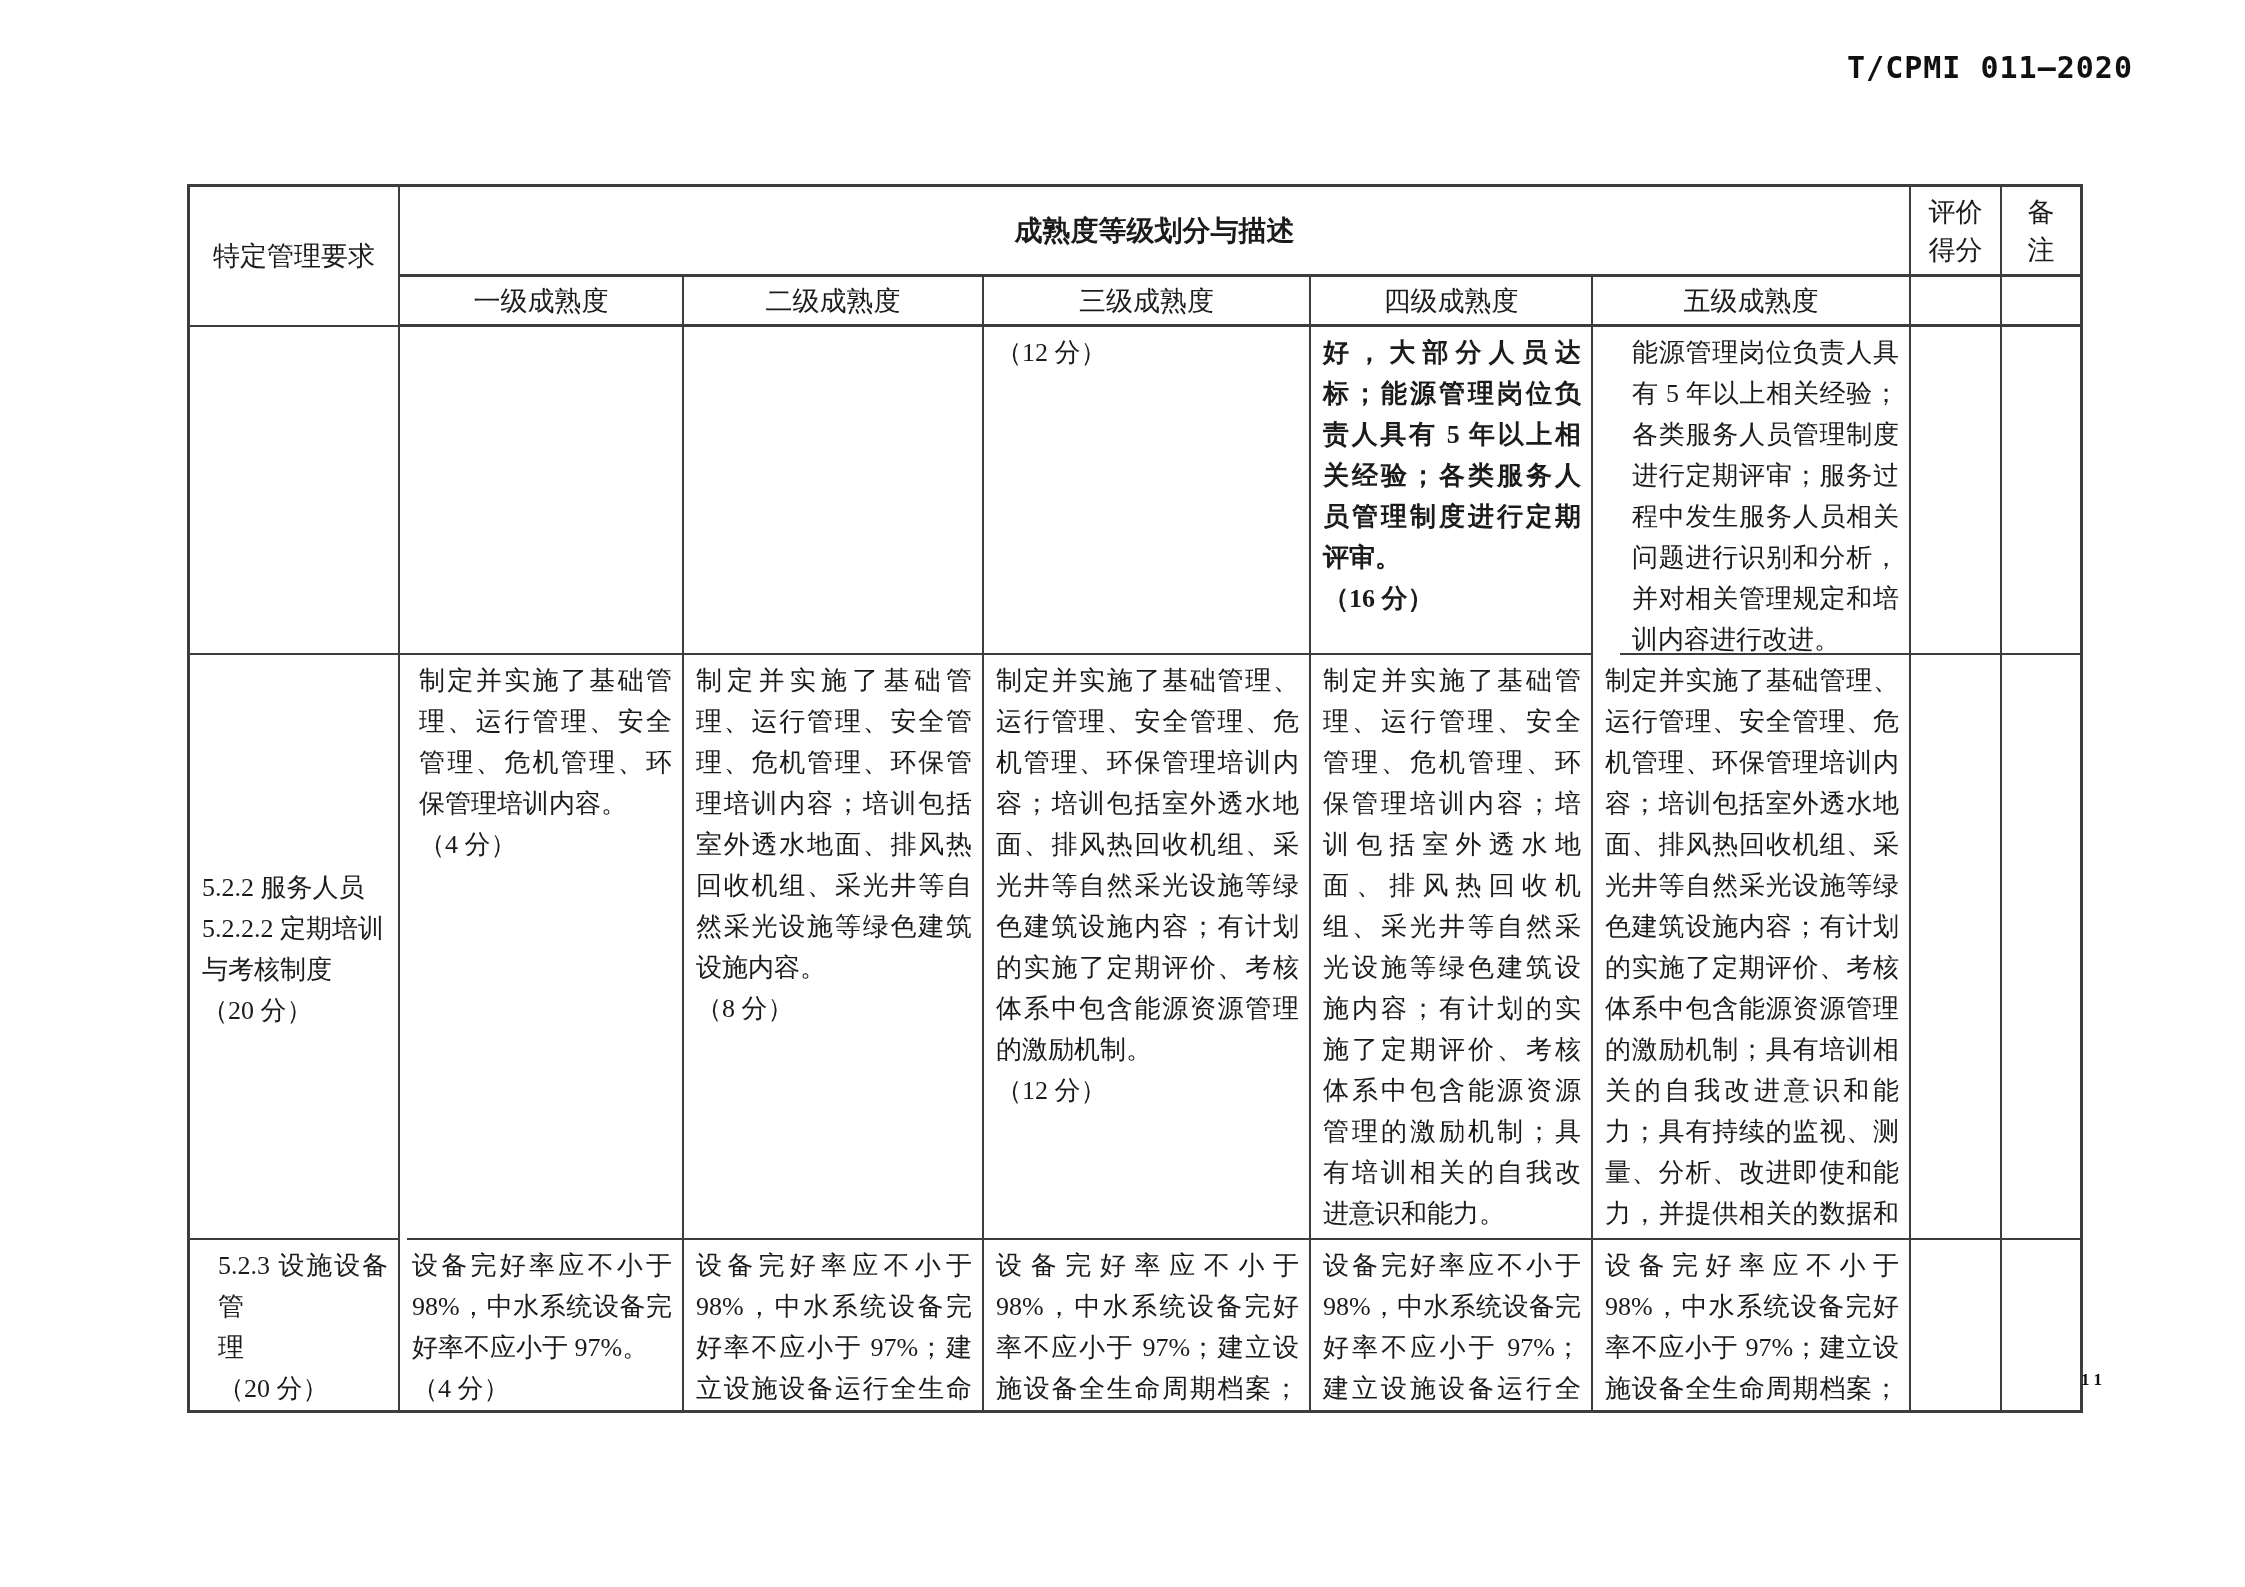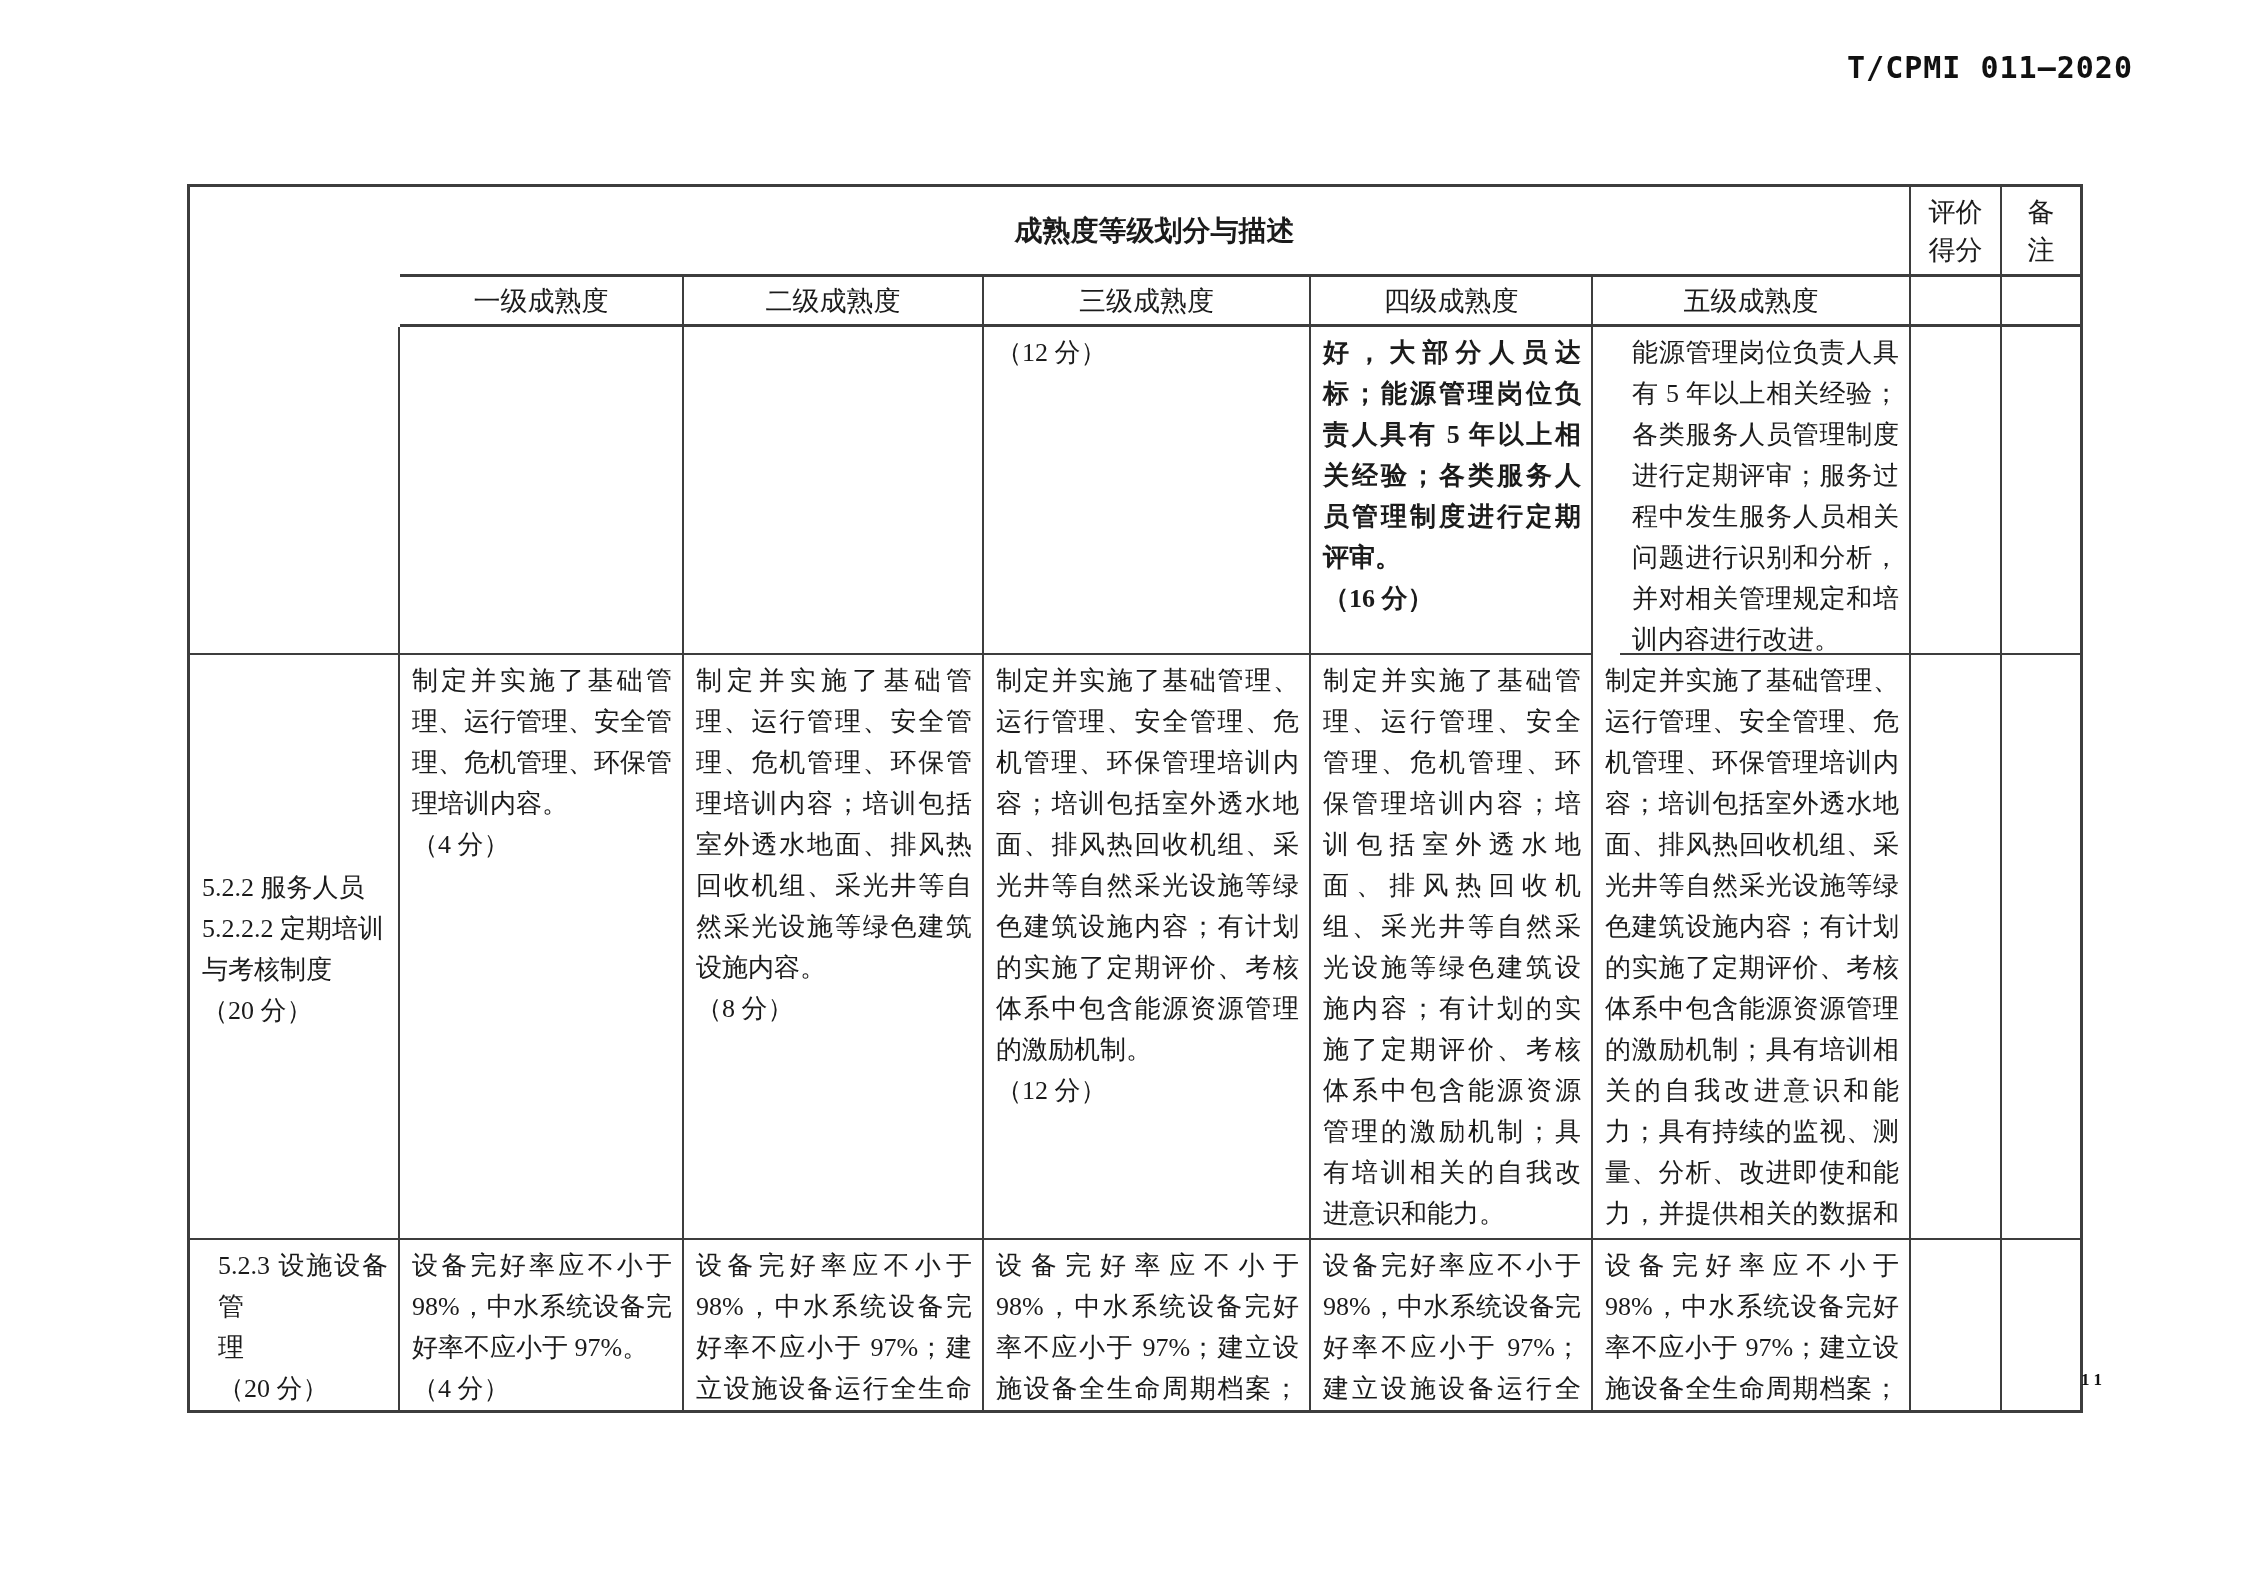--- a/index.html
+++ b/index.html
@@ -72,20 +72,21 @@
   }
   .vmid > span { display: block; white-space: pre-line; }
 </style>
 </head>
 <body>
 
 <div class="doc-code">T/CPMI 011—2020</div>
 
 <div class="maturity-table">
 
+  <div class="cell hd" style="grid-column:1; grid-row:1 / span 2;">特定管理要求</div>
   <div class="cell hd group-hd bb3" style="grid-column:2 / span 5; grid-row:1;font-weight:bold;">成熟度等级划分与描述</div>
   <div class="cell hd bb3" style="grid-column:7; grid-row:1;">评价
 得分</div>
   <div class="cell hd bb3 nbr" style="grid-column:8; grid-row:1;">备
 注</div>
 
   <div class="cell hd bb3" style="grid-column:2; grid-row:2;">一级成熟度</div>
   <div class="cell hd bb3" style="grid-column:3; grid-row:2;">二级成熟度</div>
   <div class="cell hd bb3" style="grid-column:4; grid-row:2;">三级成熟度</div>
   <div class="cell hd bb3" style="grid-column:5; grid-row:2;">四级成熟度</div>
@@ -103,21 +104,21 @@
 （20 分）</div>
   <div class="cell" style="grid-column:7; grid-row:3;"></div>
   <div class="cell nbr" style="grid-column:8; grid-row:3;"></div>
 
   <div class="cell vmid" style="grid-column:1; grid-row:4;">
     <span>5.2.2 服务人员
 5.2.2.2 定期培训
 与考核制度
 （20 分）</span>
   </div>
-  <div class="cell" style="grid-column:2; grid-row:4;">制定并实施了基础管理、运行管理、安全管理、危机管理、环保管理培训内容。
+  <div class="cell" style="grid-column:2; grid-row:4;margin-left:7px;">制定并实施了基础管理、运行管理、安全管理、危机管理、环保管理培训内容。
 （4 分）</div>
   <div class="cell" style="grid-column:3; grid-row:4;">制定并实施了基础管理、运行管理、安全管理、危机管理、环保管理培训内容；培训包括室外透水地面、排风热回收机组、采光井等自然采光设施等绿色建筑设施内容。
 （8 分）</div>
   <div class="cell" style="grid-column:4; grid-row:4;">制定并实施了基础管理、运行管理、安全管理、危机管理、环保管理培训内容；培训包括室外透水地面、排风热回收机组、采光井等自然采光设施等绿色建筑设施内容；有计划的实施了定期评价、考核体系中包含能源资源管理的激励机制。
 （12 分）</div>
   <div class="cell" style="grid-column:5; grid-row:4;">制定并实施了基础管理、运行管理、安全管理、危机管理、环保管理培训内容；培训包括室外透水地面、排风热回收机组、采光井等自然采光设施等绿色建筑设施内容；有计划的实施了定期评价、考核体系中包含能源资源管理的激励机制；具有培训相关的自我改进意识和能力。
 （16 分）</div>
   <div class="cell" style="grid-column:6; grid-row:4;">制定并实施了基础管理、运行管理、安全管理、危机管理、环保管理培训内容；培训包括室外透水地面、排风热回收机组、采光井等自然采光设施等绿色建筑设施内容；有计划的实施了定期评价、考核体系中包含能源资源管理的激励机制；具有培训相关的自我改进意识和能力；具有持续的监视、测量、分析、改进即使和能力，并提供相关的数据和示例。
 （20 分）</div>
   <div class="cell" style="grid-column:7; grid-row:4;"></div>

